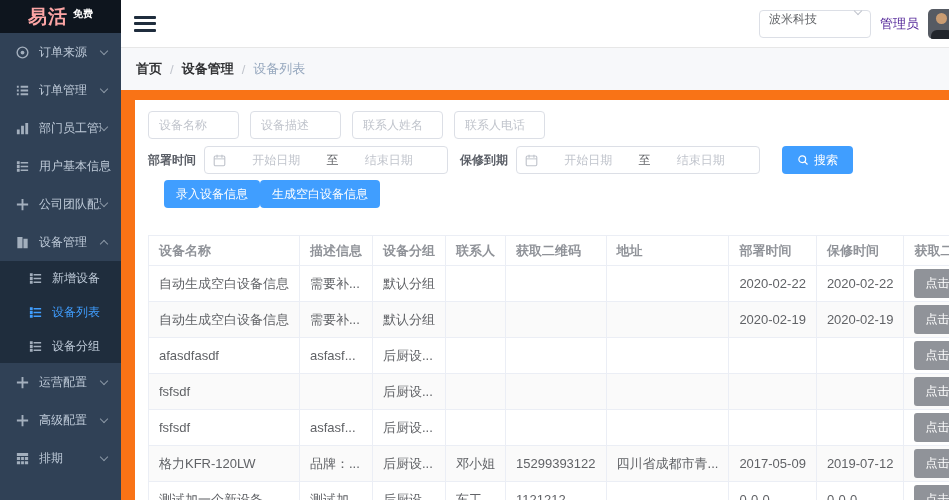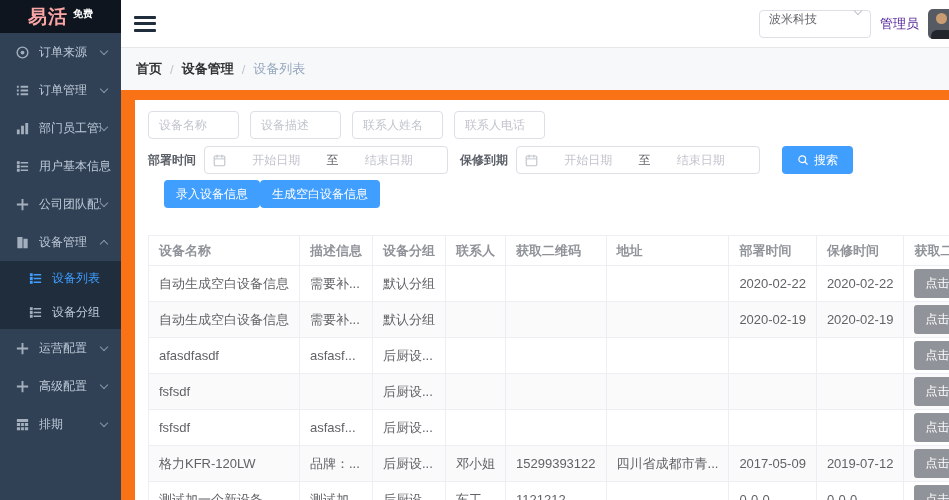--- a/index.html
+++ b/index.html
@@ -132,20 +132,28 @@
         <div class="menu-item">
           <span class="mi-icon">
             <svg viewBox="0 0 16 16">
               <path d="M2.5 2h5.5v12H2.5zM9 4h4.5v10H9z" fill="currentColor"></path>
             </svg>
           </span>
           <span class="mi-label">设备管理</span>
           <span class="chev up"></span>
         </div>
         <div class="submenu">
+          <div class="menu-item">
+            <span class="mi-icon">
+              <svg viewBox="0 0 16 16">
+                <path d="M2 2.5h3v3H2zM6 3.2h8v1.6H6zM2 6.5h3v3H2zM6 7.2h8v1.6H6zM2 10.5h3v3H2zM6 11.2h8v1.6H6z" fill="currentColor"></path>
+              </svg>
+            </span>
+            <span class="mi-label">新增设备</span>
+          </div>
           <div class="menu-item active">
             <span class="mi-icon">
               <svg viewBox="0 0 16 16">
                 <path d="M2 2.5h3v3H2zM6 3.2h8v1.6H6zM2 6.5h3v3H2zM6 7.2h8v1.6H6zM2 10.5h3v3H2zM6 11.2h8v1.6H6z" fill="currentColor"></path>
               </svg>
             </span>
             <span class="mi-label">设备列表</span>
           </div>
           <div class="menu-item">
             <span class="mi-icon">

